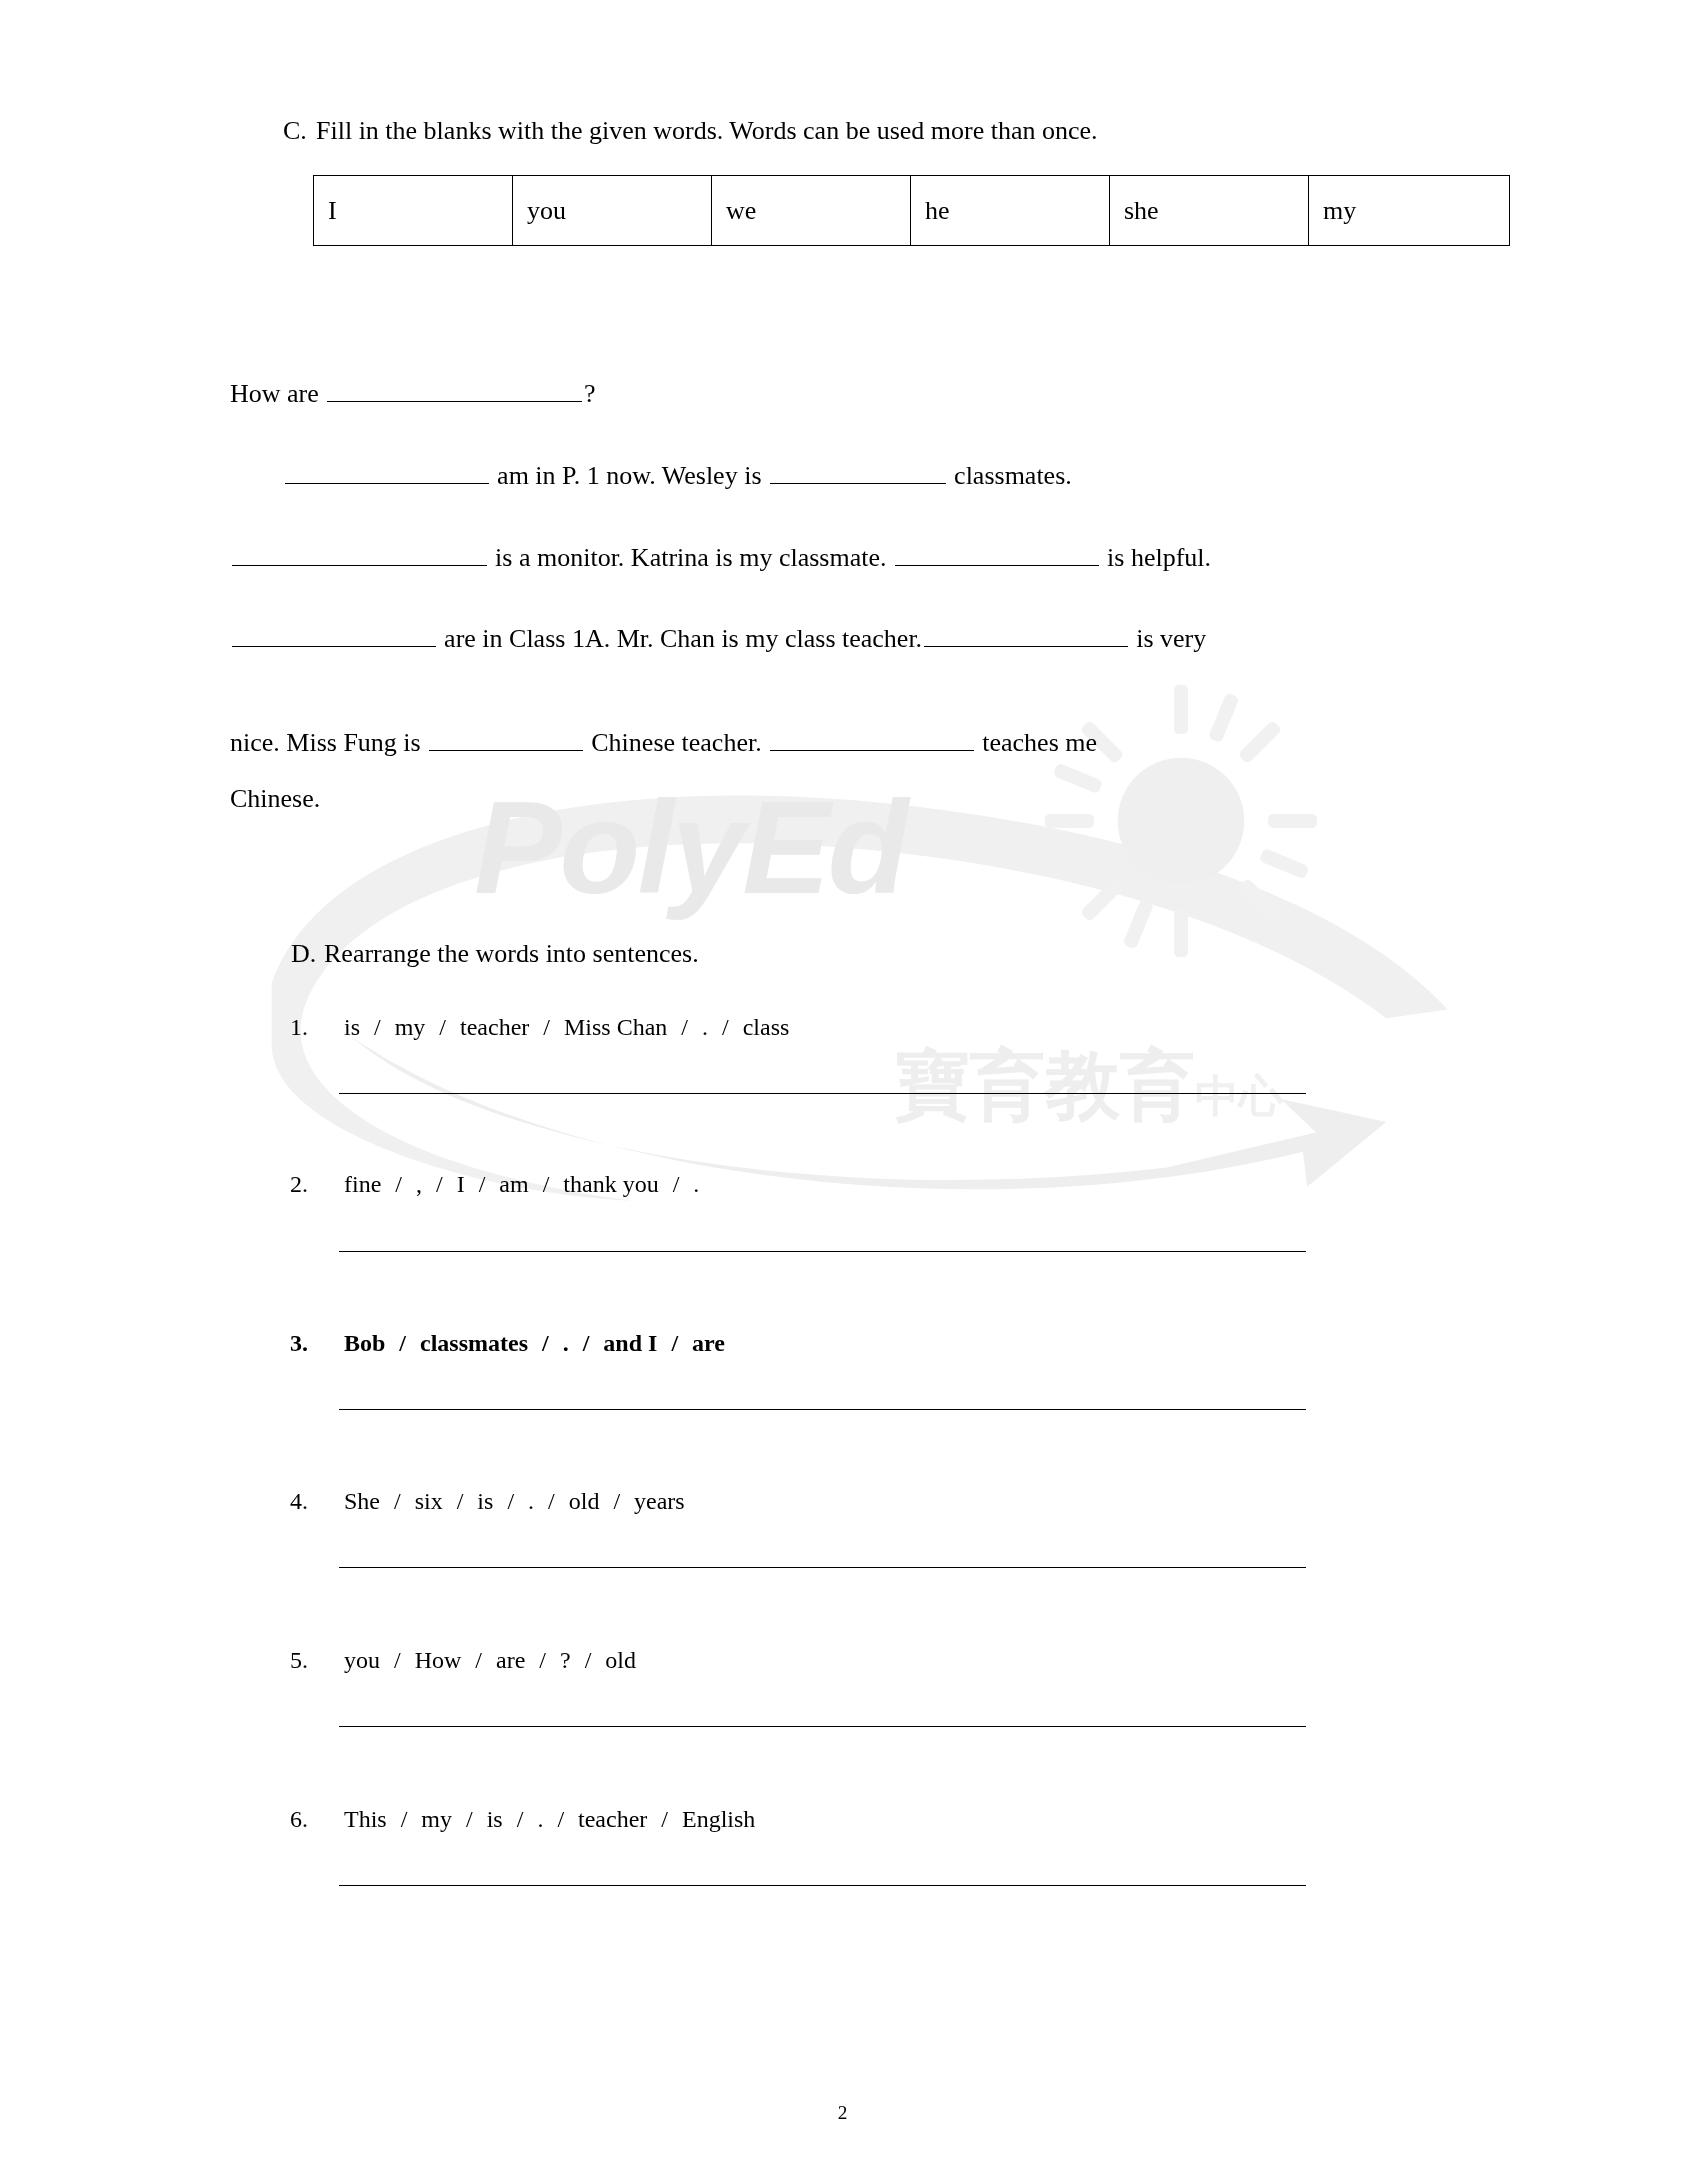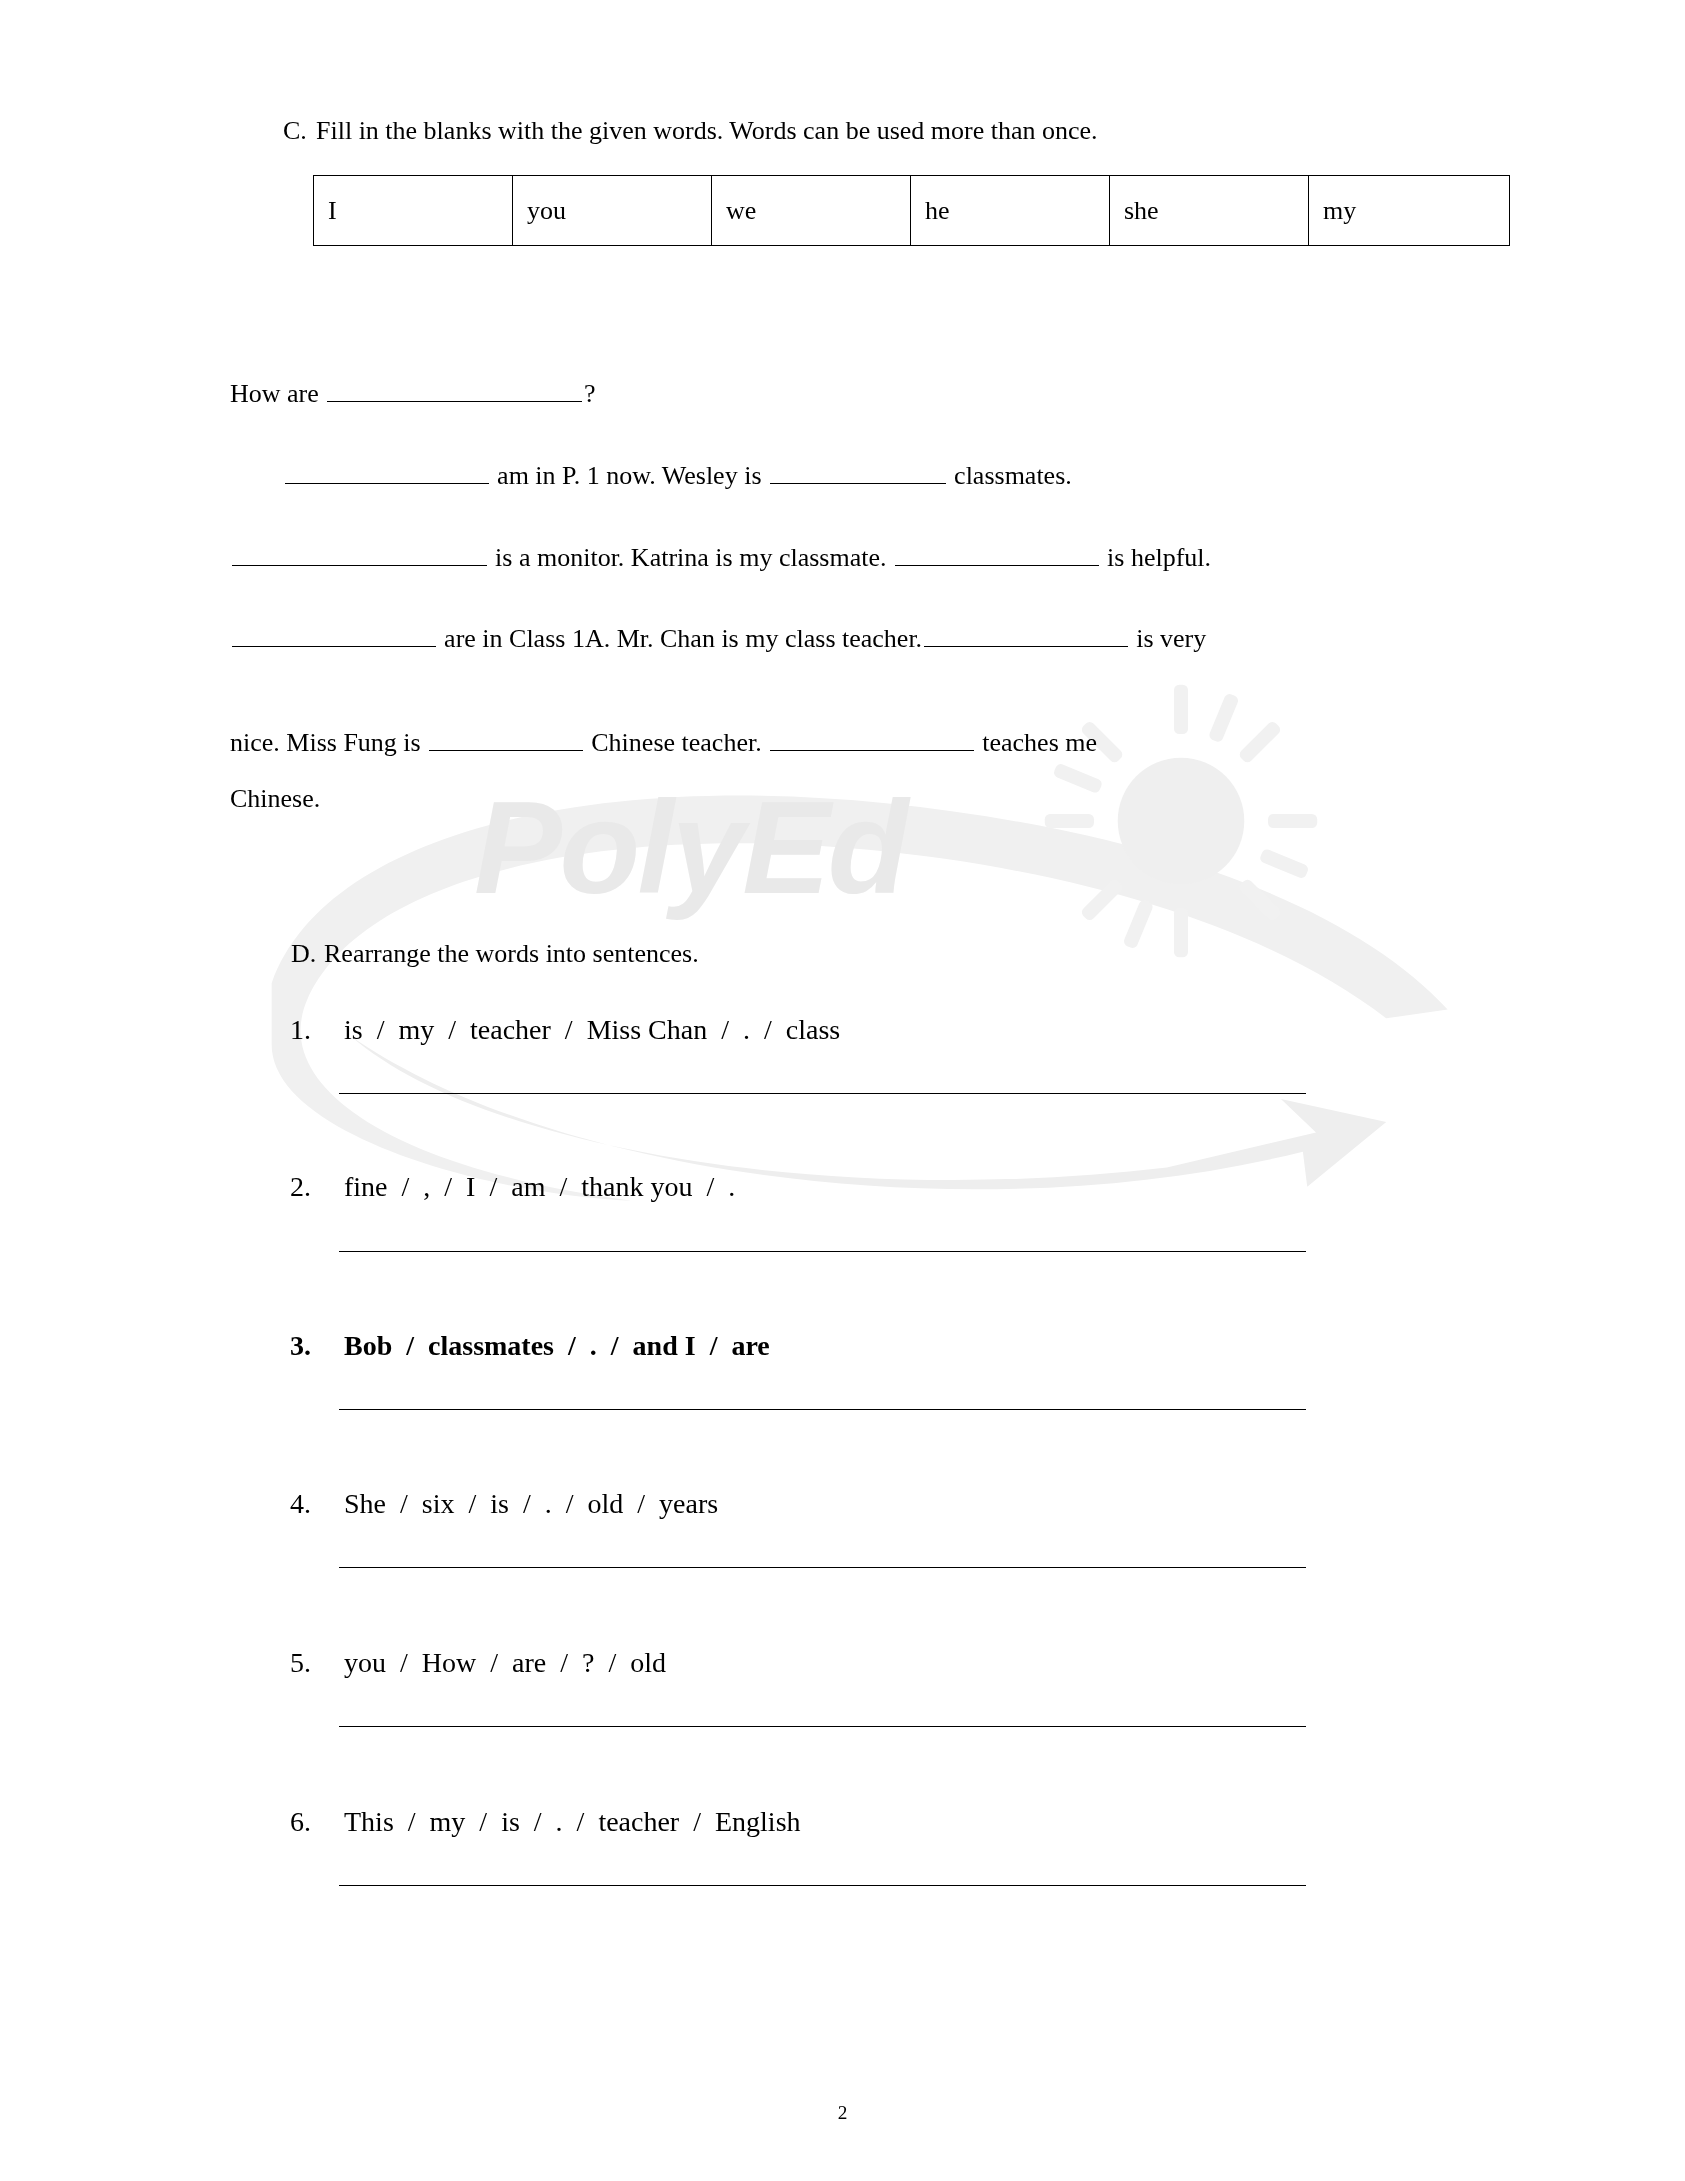--- a/index.html
+++ b/index.html
@@ -124,21 +124,21 @@
     margin: 0 1.8px;
   }
   .b-xl { width: 255px; }
   .b-lg { width: 204px; }
   .b-md { width: 176px; }
   .b-sm { width: 154px; }
 
   
   .q-row {
     position: absolute;
-    font-size: 28px;
+    font-size: 24px;
     white-space: nowrap;
   }
   .q-num {
     display: inline-block;
     width: 54px;
   }
   .q-tok {
     display: inline-block;
   }
   .q-sep {
@@ -181,20 +181,21 @@
         <rect x="157" y="264" width="16" height="56" rx="6" transform="rotate(45 165 165)"></rect>
         <rect x="10" y="157" width="56" height="16" rx="6" transform="rotate(45 165 165)"></rect>
         <rect x="264" y="157" width="56" height="16" rx="6" transform="rotate(45 165 165)"></rect>
         <rect x="157" y="10" width="16" height="56" rx="6" transform="rotate(22.5 165 165)"></rect>
         <rect x="157" y="264" width="16" height="56" rx="6" transform="rotate(22.5 165 165)"></rect>
         <rect x="10" y="157" width="56" height="16" rx="6" transform="rotate(22.5 165 165)"></rect>
         <rect x="264" y="157" width="56" height="16" rx="6" transform="rotate(22.5 165 165)"></rect>
       </g>
     </svg>
     <div class="wm-polyed">PolyEd</div>
+    <div class="wm-cn"><span>寶育教育</span><small>中心</small></div>
   </div>
 
   <div class="content">
 
     <div class="section-head" style="left:283px; top:116px;">
       <span class="sec-letter">C.</span><span>Fill in the blanks with the given words. Words can be used more than once.</span>
     </div>
 
     <table class="wordbank">
       <tbody>

